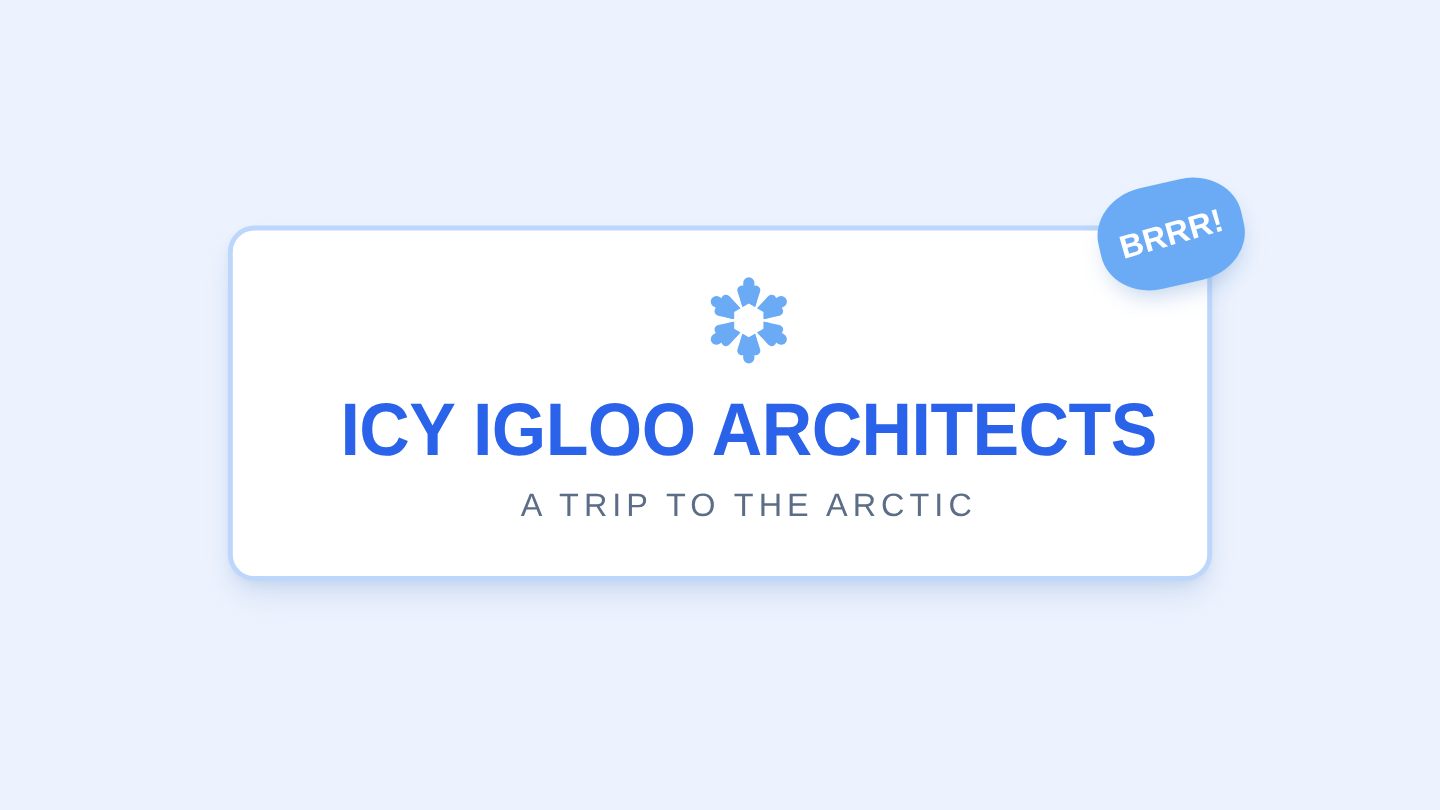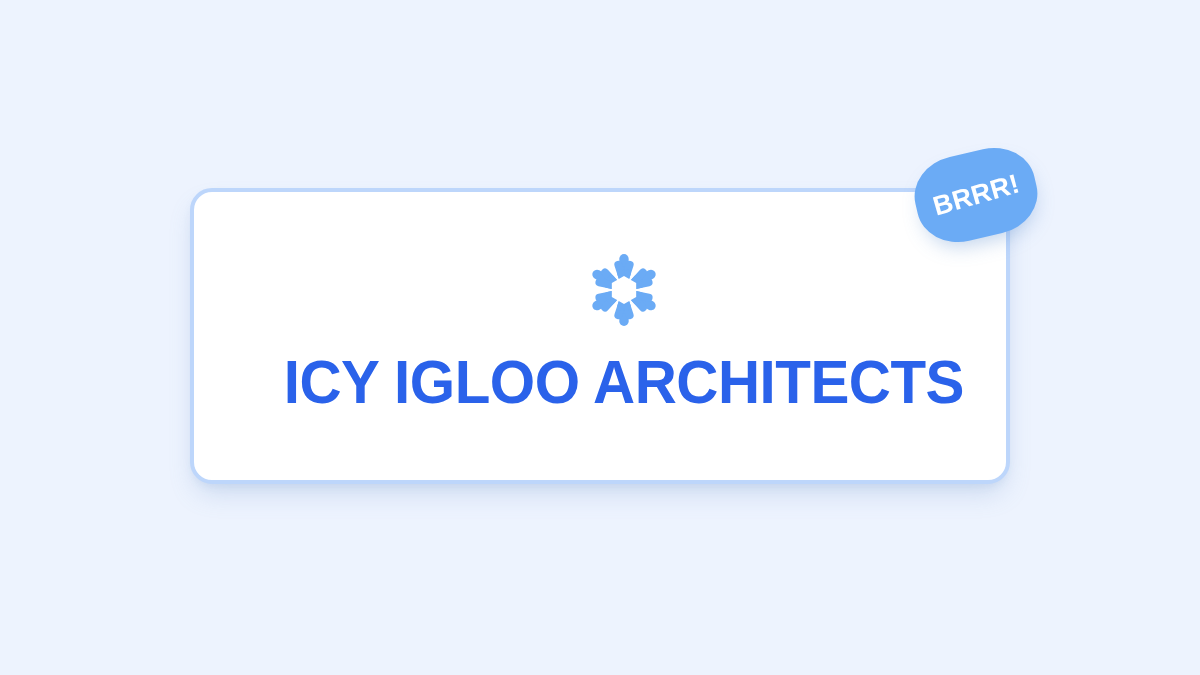--- a/index.html
+++ b/index.html
@@ -174,20 +174,21 @@
               </g>
             </g>
 
             <polygon points="50,32 65.6,41 65.6,59 50,68 34.4,59 34.4,41" fill="#ffffff"></polygon>
           </g>
         </svg>
       </span>
 
       <h1 class="headline">ICY IGLOO ARCHITECTS</h1>
 
+      <p class="subtitle">A TRIP TO THE ARCTIC</p>
 
     </div>
   </div>
 
   <div class="badge">
     <span class="badge-label">BRRR!</span>
   </div>
 
 </div>
 

